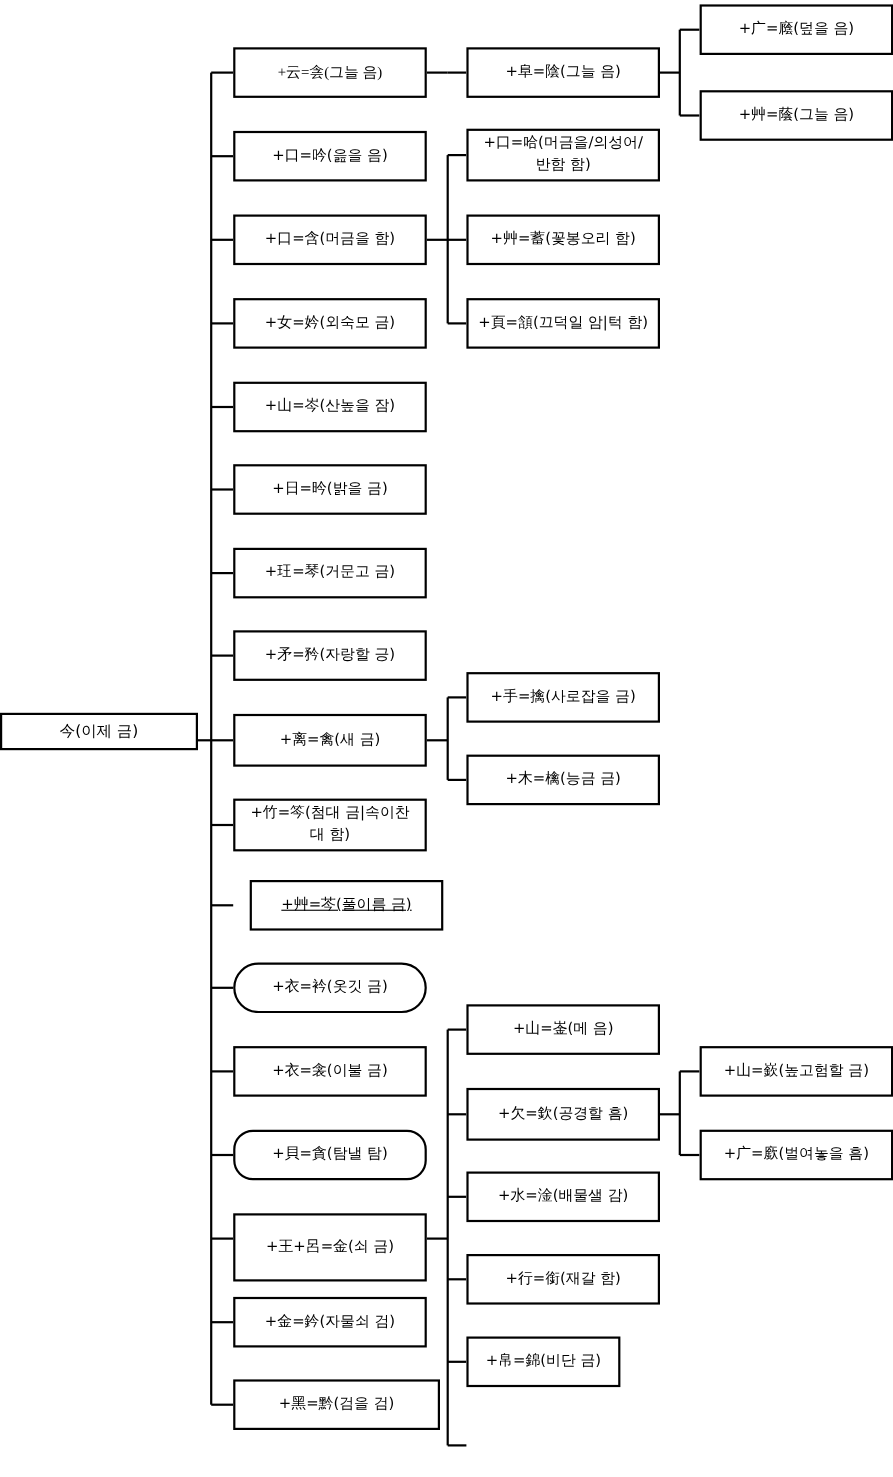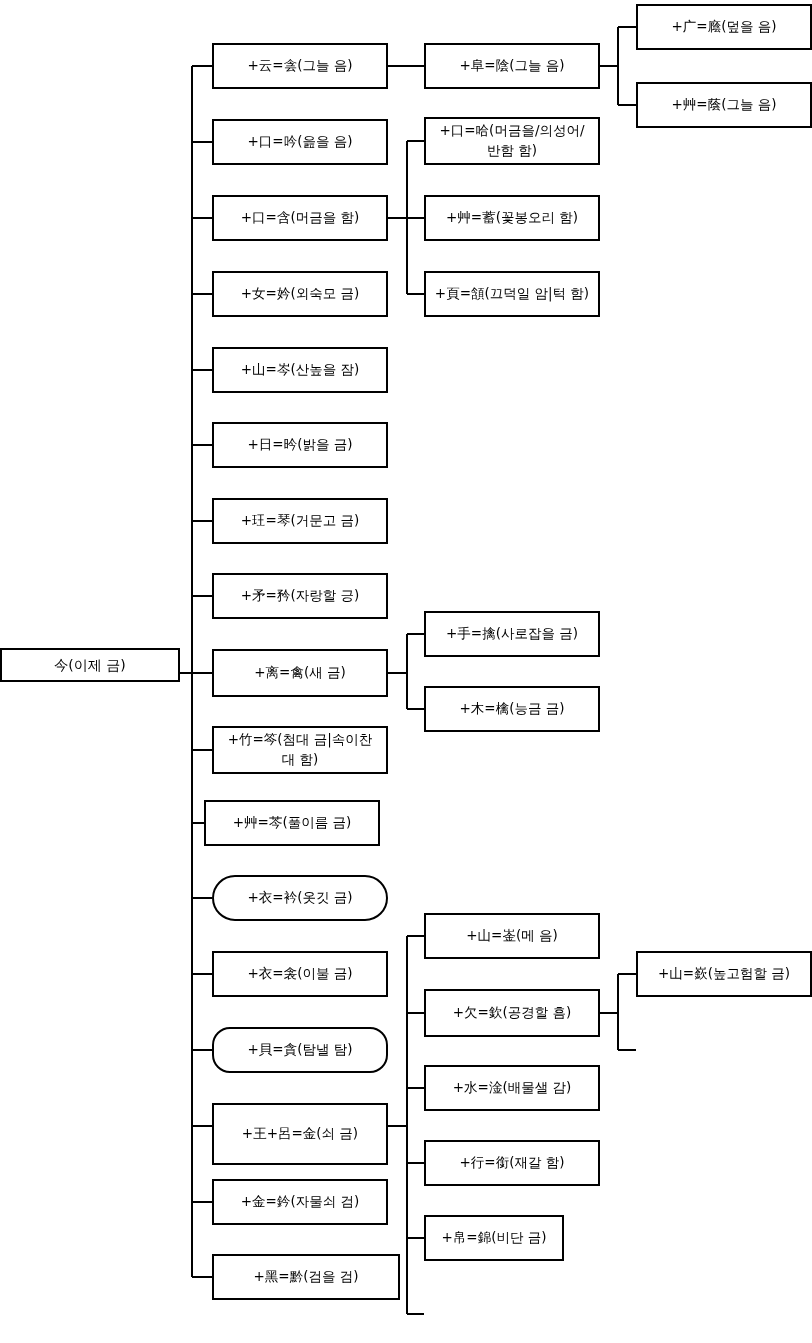--- a/index.html
+++ b/index.html
@@ -42,32 +42,32 @@
     z-index: 1;
   }
   .edge.h { height: 2px; }
   .edge.v { width: 2px; }
 </style>
 </head>
 <body>
 
 <div id="canvas">
     <div class="node root" style="left: 0px; top: 648px; width: 180px; height: 34px;">今(이제 금)</div>
-    <div class="node" style="left: 212px; top: 43px; width: 176px; height: 46px;">+云=侌(그늘 음)</div>
+    <div class="node" style="left: 212px; top: 43px; width: 176px; height: 46px; font-family: Liberation Serif, serif;">+云=侌(그늘 음)</div>
     <div class="node" style="left: 212px; top: 119px; width: 176px; height: 46px;">+口=吟(읊을 음)</div>
     <div class="node" style="left: 212px; top: 195px; width: 176px; height: 46px;">+口=含(머금을 함)</div>
     <div class="node" style="left: 212px; top: 271px; width: 176px; height: 46px;">+女=妗(외숙모 금)</div>
     <div class="node" style="left: 212px; top: 347px; width: 176px; height: 46px;">+山=岑(산높을 잠)</div>
     <div class="node" style="left: 212px; top: 422px; width: 176px; height: 46px;">+日=昑(밝을 금)</div>
     <div class="node" style="left: 212px; top: 498px; width: 176px; height: 46px;">+玨=琴(거문고 금)</div>
     <div class="node" style="left: 212px; top: 573px; width: 176px; height: 46px;">+矛=矜(자랑할 긍)</div>
     <div class="node" style="left: 212px; top: 649px; width: 176px; height: 48px;">+离=禽(새 금)</div>
     <div class="node" style="left: 212px; top: 726px; width: 176px; height: 48px;">+竹=笒(첨대 금|속이찬
 대 함)</div>
-    <div class="node" style="left: 204px; top: 800px; width: 176px; height: 46px;">+艸=芩(풀이름 금)</div>
+    <div class="node" style="left: 227px; top: 800px; width: 176px; height: 46px; text-decoration: underline;">+艸=芩(풀이름 금)</div>
     <div class="node" style="left: 212px; top: 875px; width: 176px; height: 46px; border-radius: 23px;">+衣=衿(옷깃 금)</div>
     <div class="node" style="left: 212px; top: 951px; width: 176px; height: 46px;">+衣=衾(이불 금)</div>
     <div class="node" style="left: 212px; top: 1027px; width: 176px; height: 46px; border-radius: 18px;">+貝=貪(탐낼 탐)</div>
     <div class="node" style="left: 212px; top: 1103px; width: 176px; height: 62px;">+王+呂=金(쇠 금)</div>
     <div class="node" style="left: 212px; top: 1179px; width: 176px; height: 46px;">+金=鈐(자물쇠 검)</div>
     <div class="node" style="left: 212px; top: 1254px; width: 188px; height: 46px;">+黑=黔(검을 검)</div>
     <div class="node" style="left: 424px; top: 43px; width: 176px; height: 46px;">+阜=陰(그늘 음)</div>
     <div class="node" style="left: 424px; top: 117px; width: 176px; height: 48px;">+口=哈(머금을/의성어/
 반함 함)</div>
     <div class="node" style="left: 424px; top: 195px; width: 176px; height: 46px;">+艸=蓄(꽃봉오리 함)</div>
@@ -76,20 +76,21 @@
     <div class="node" style="left: 424px; top: 686px; width: 176px; height: 46px;">+木=檎(능금 금)</div>
     <div class="node" style="left: 424px; top: 913px; width: 176px; height: 46px;">+山=崟(메 음)</div>
     <div class="node" style="left: 424px; top: 989px; width: 176px; height: 48px;">+欠=欽(공경할 흠)</div>
     <div class="node" style="left: 424px; top: 1065px; width: 176px; height: 46px;">+水=淦(배물샐 감)</div>
     <div class="node" style="left: 424px; top: 1140px; width: 176px; height: 46px;">+行=銜(재갈 함)</div>
     <div class="node" style="left: 424px; top: 1215px; width: 140px; height: 46px;">+帛=錦(비단 금)</div>
     <div class="node" style="left: 424px; top: 1349px; width: 154px; height: 46px;">×3=鑫(기쁠 흠)</div>
     <div class="node" style="left: 636px; top: 4px; width: 176px; height: 46px;">+广=廕(덮을 음)</div>
     <div class="node" style="left: 636px; top: 82px; width: 176px; height: 46px;">+艸=蔭(그늘 음)</div>
     <div class="node" style="left: 636px; top: 951px; width: 176px; height: 46px;">+山=嶔(높고험할 금)</div>
+    <div class="node" style="left: 636px; top: 1027px; width: 176px; height: 46px;">+广=廞(벌여놓을 흠)</div>
     <div class="edge h" style="left: 180px; top: 672px; width: 12px;"></div>
     <div class="edge v" style="left: 191px; top: 66px; height: 1211px;"></div>
     <div class="edge h" style="left: 192px; top: 65px; width: 20px;"></div>
     <div class="edge h" style="left: 192px; top: 141px; width: 20px;"></div>
     <div class="edge h" style="left: 192px; top: 217px; width: 20px;"></div>
     <div class="edge h" style="left: 192px; top: 293px; width: 20px;"></div>
     <div class="edge h" style="left: 192px; top: 369px; width: 20px;"></div>
     <div class="edge h" style="left: 192px; top: 444px; width: 20px;"></div>
     <div class="edge h" style="left: 192px; top: 520px; width: 20px;"></div>
     <div class="edge h" style="left: 192px; top: 595px; width: 20px;"></div>

